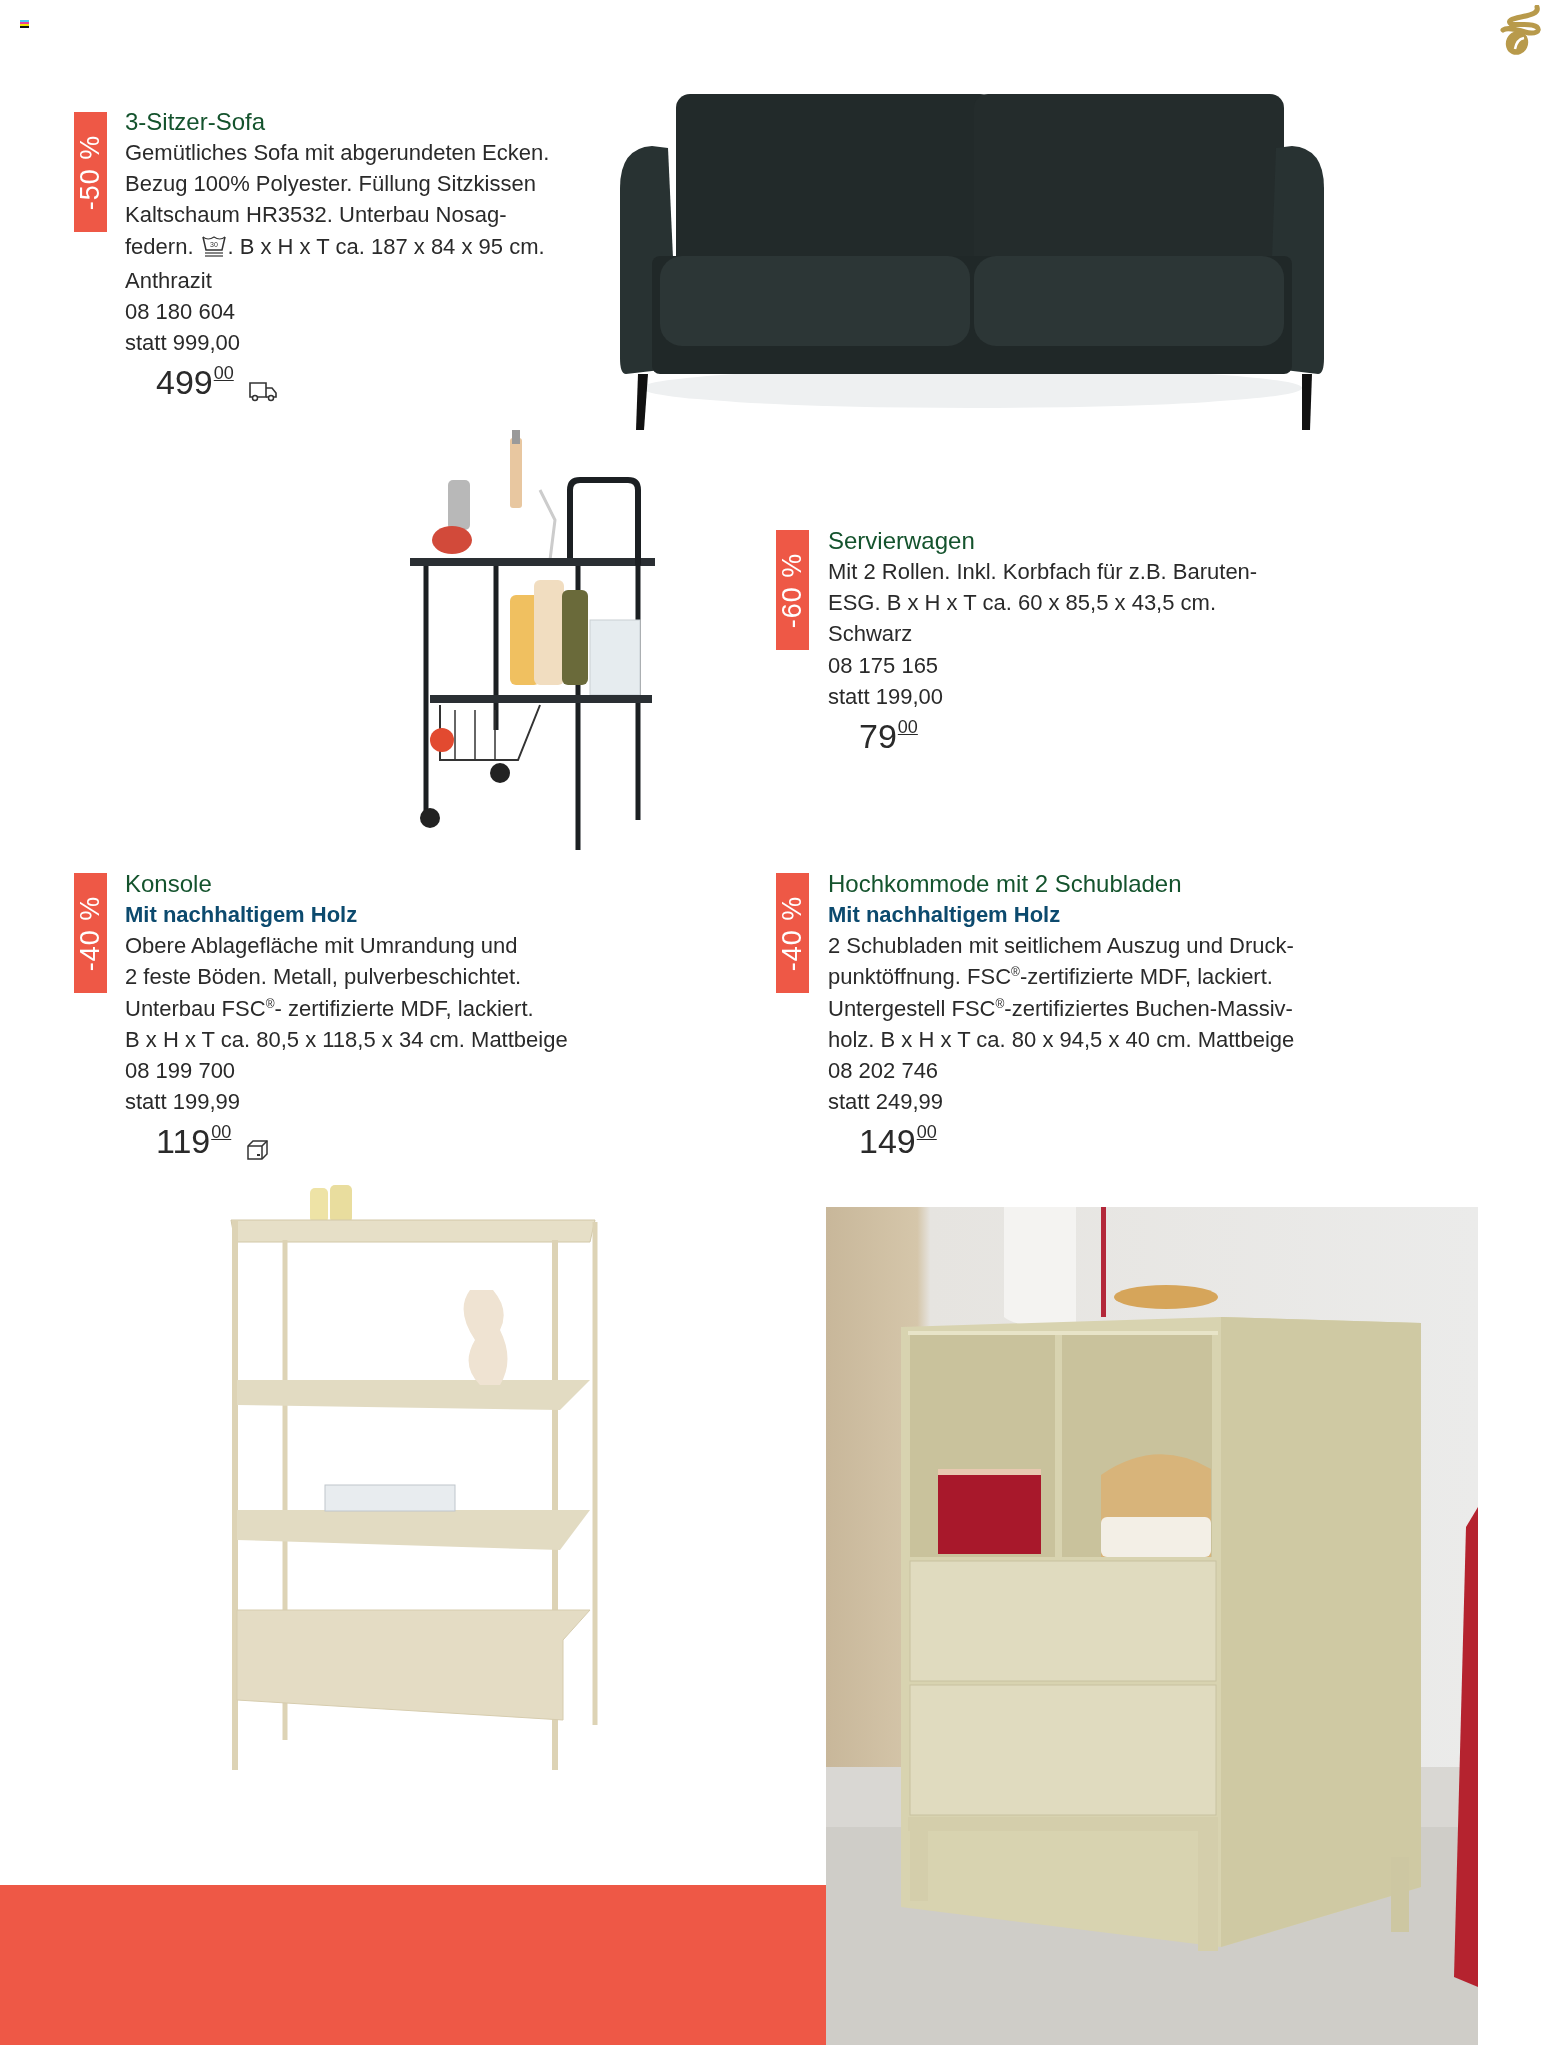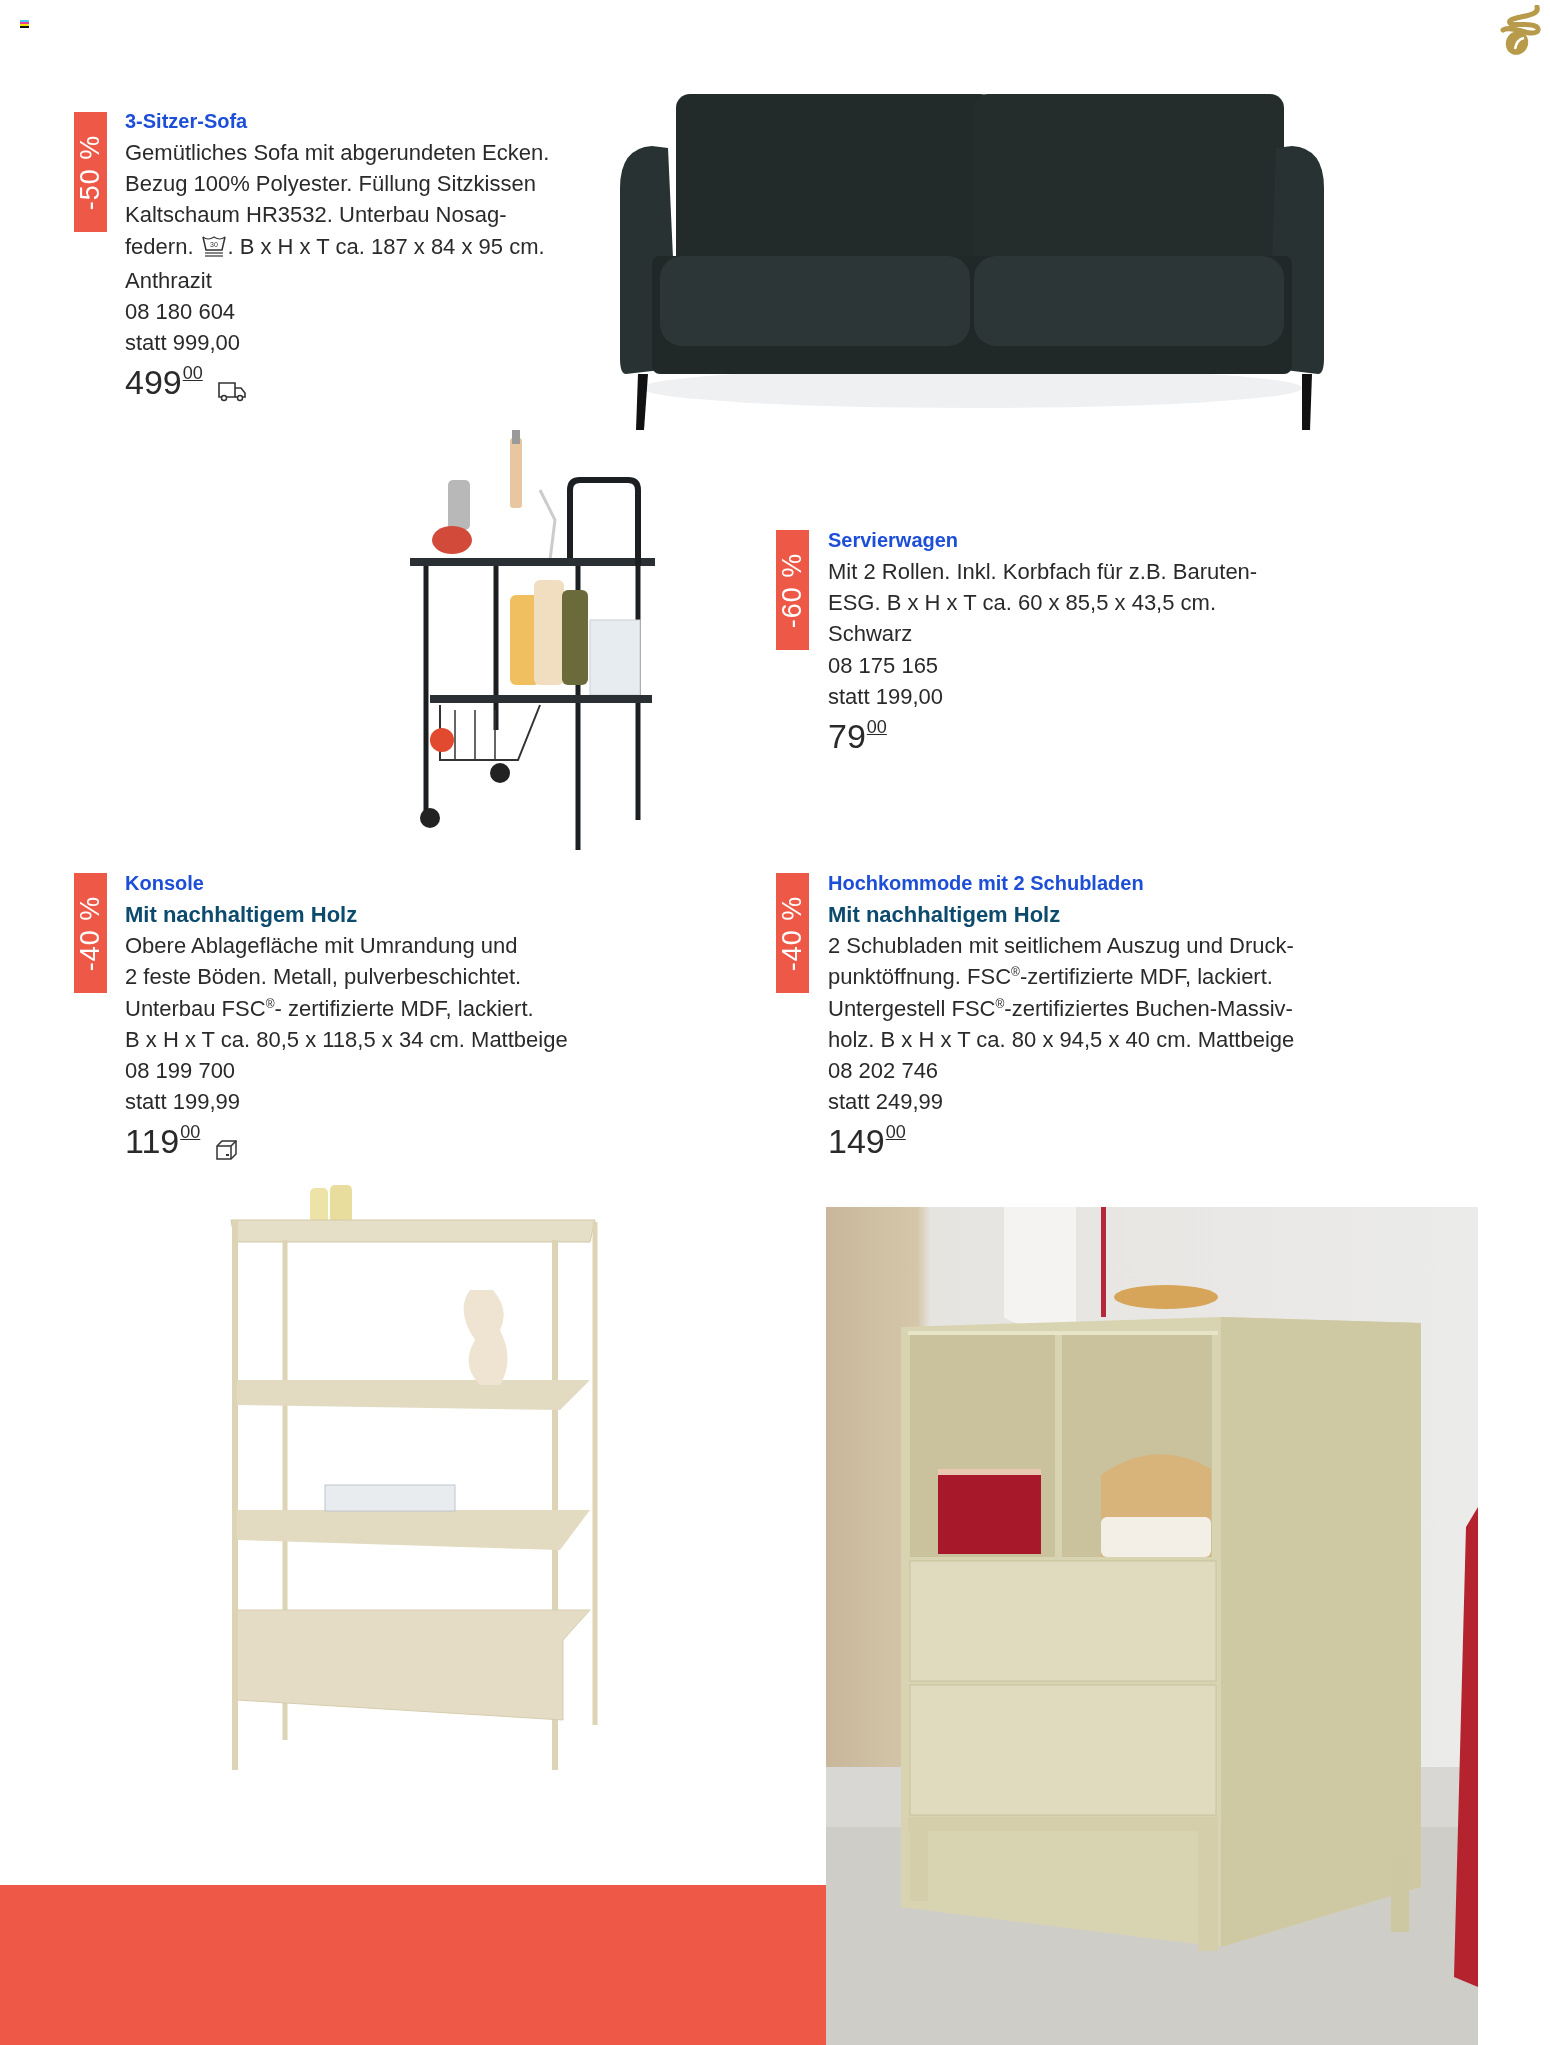--- a/index.html
+++ b/index.html
@@ -4,24 +4,24 @@
 <style>
   html,body{margin:0;padding:0;background:#fff;}
   body{width:1550px;height:2045px;position:relative;overflow:hidden;font-family:"Liberation Sans","DejaVu Sans",sans-serif;color:#222;}
   .abs{position:absolute;}
   .cmyk{left:20px;top:20px;width:9px;}
   .cmyk i{display:block;height:2px;}
   .logo{left:1497px;top:5px;width:46px;height:52px;}
   .badge{position:absolute;width:33px;height:120px;background:#EE5846;color:#fff;display:flex;align-items:center;justify-content:center;}
   .badge span{transform:rotate(-90deg);white-space:nowrap;font-size:27px;letter-spacing:1px;}
   .block{position:absolute;font-size:22px;line-height:31.2px;color:#2a2a2a;}
-  .block .title{font-weight:bold;font-size:20px;line-height:31px;color:#1d4ed8;}
+  .block .title{font-weight:normal;font-size:24px;line-height:31px;color:#14532d;}
   .block .sub{font-weight:bold;color:#0c4a6e;}
   .block .art{font-weight:normal;}
-  .block .price{font-size:34px;line-height:40px;margin-top:4px;display:flex;align-items:flex-start;}
+  .block .price{font-size:34px;line-height:40px;margin-top:4px;display:flex;align-items:flex-start;margin-left:31px;}
   .block .price sup{font-size:18px;line-height:18px;margin-top:2px;margin-left:1px;text-decoration:underline;}
   .block .price .ico{margin-left:14px;margin-top:8px;}
   .fsc{font-size:12px;vertical-align:super;line-height:0;}
   .wash{display:inline-block;vertical-align:-3px;margin:0 2px 0 8px;}
   .redbar{left:0;top:1885px;width:826px;height:160px;background:#EE5846;}
   .photo{left:826px;top:1207px;width:652px;height:838px;overflow:hidden;background:linear-gradient(90deg,#c8b79a 0%,#d5c6aa 14%,#e6e4e0 16%,#ebebea 100%);}
 </style>
 </head>
 <body>
 

